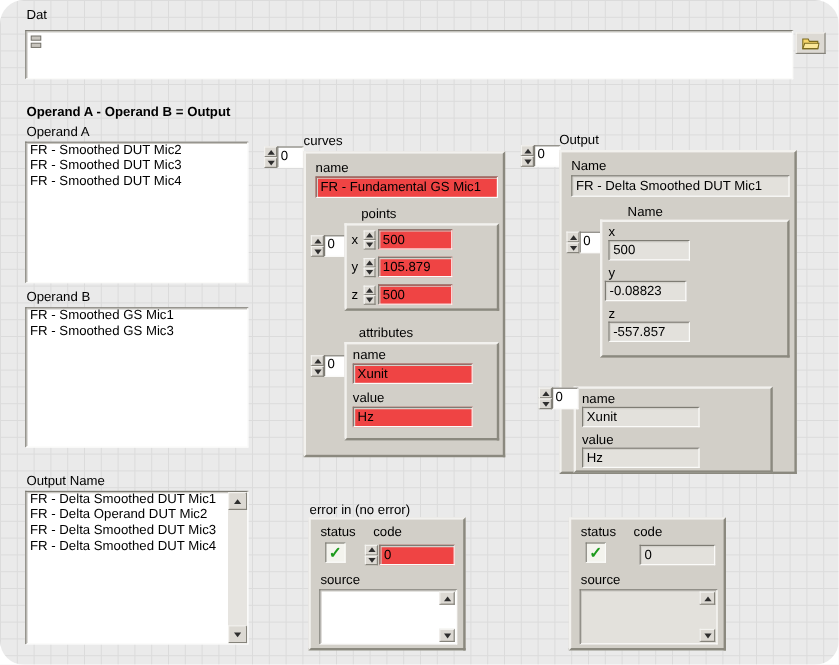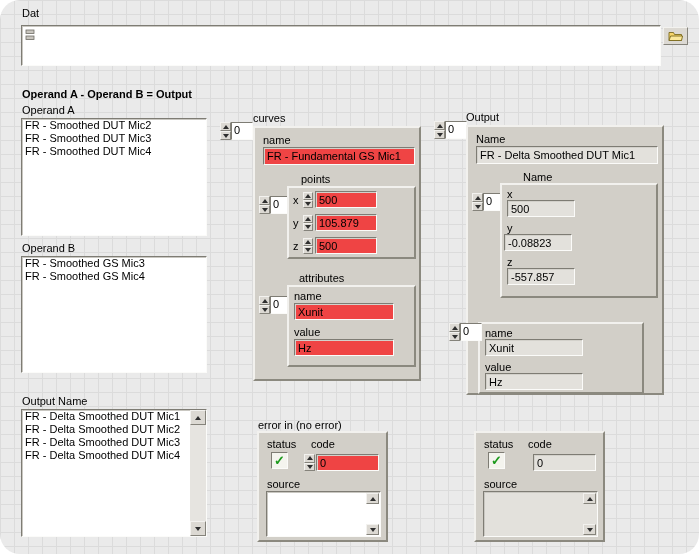--- a/index.html
+++ b/index.html
@@ -60,29 +60,29 @@
 
   <div class="label" style="left:22px;top:104px">Operand A</div>
   <div class="listbox" style="left:21px;top:118px;width:186px;height:118px">
     <div class="list-item">FR - Smoothed DUT Mic2</div>
     <div class="list-item">FR - Smoothed DUT Mic3</div>
     <div class="list-item">FR - Smoothed DUT Mic4</div>
   </div>
 
   <div class="label" style="left:22px;top:242px">Operand B</div>
   <div class="listbox" style="left:21px;top:256px;width:186px;height:117px">
+    <div class="list-item">FR - Smoothed GS Mic1</div>
     <div class="list-item">FR - Smoothed GS Mic3</div>
-    <div class="list-item">FR - Smoothed GS Mic4</div>
   </div>
 
   <div class="label" style="left:22px;top:395px">Output Name</div>
   <div class="listbox" style="left:21px;top:409px;width:186px;height:128px">
     <div style="margin-right:17px">
       <div class="list-item">FR - Delta Smoothed DUT Mic1</div>
-      <div class="list-item">FR - Delta Smoothed DUT Mic2</div>
+      <div class="list-item">FR - Delta Operand DUT Mic2</div>
       <div class="list-item">FR - Delta Smoothed DUT Mic3</div>
       <div class="list-item">FR - Delta Smoothed DUT Mic4</div>
     </div>
     <div class="vscroll">
       <div class="scroll-btn">
           <i class="tu"></i>
         </div>
       <div class="scroll-track"></div>
       <div class="scroll-btn">
           <i class="td"></i>

